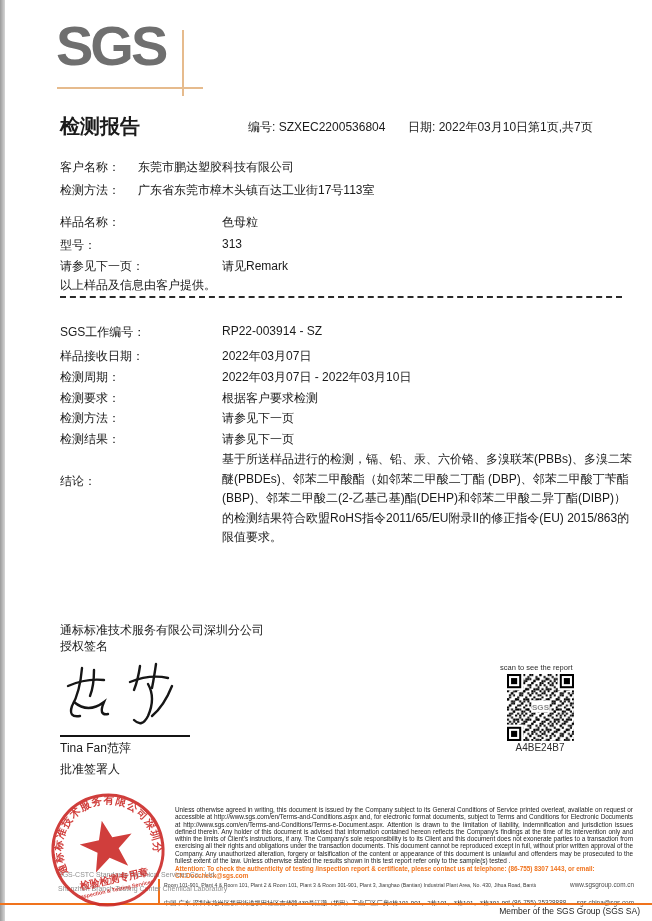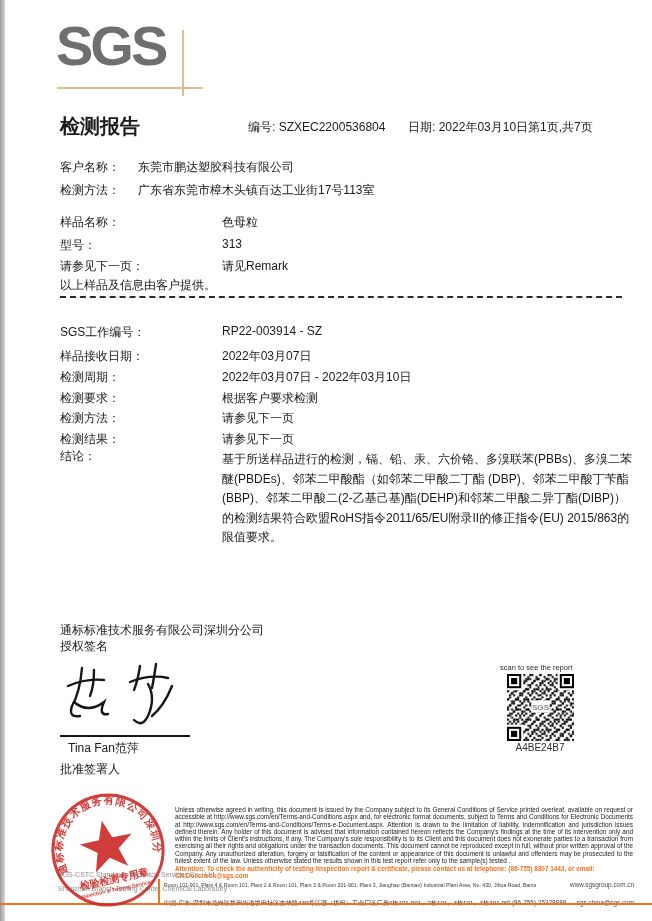--- a/index.html
+++ b/index.html
@@ -34,21 +34,21 @@
     border-top:2px dashed #2a2a2a; }
 
   .conclusion-text { left:222px; top:450px; width:410px; font-size:12px;
     line-height:19.5px; white-space:normal; }
 
   
   .sig-company { left:60px; top:622px; font-size:12px; }
   .sig-auth    { left:60px; top:638px; font-size:12px;text-align:right; }
   .sig-svg     { left:60px; top:658px; }
   .sig-line    { left:60px; top:735px; width:130px; height:2px; background:#141414; }
-  .sig-name    { left:68px; top:740px; font-size:12px; }
+  .sig-name    { left:60px; top:740px; font-size:12px; }
   .sig-role    { left:60px; top:761px; font-size:12px; }
 
   
   .qr-caption { left:500px; top:663px; width:80px; font-size:7.5px; color:#2e2e2e; }
   .qr-svg     { left:507px; top:674px; }
   .qr-code    { left:500px; top:742px; width:80px; font-size:10px; text-align:center; color:#2e2e2e; }
 
   
   .stamp-svg { left:48px; top:790px; transform:rotate(-12deg); opacity:.9; z-index:3; }
   .f-gray1 { left:58px; top:871px; font-size:7px; color:#8f8f8f; z-index:1; }
@@ -112,21 +112,21 @@
   <div class="abs val val-wide" style="top:348px">2022年03月07日</div>
   <div class="abs lbl" style="top:369px">检测周期：</div>
   <div class="abs val val-wide" style="top:369px">2022年03月07日 - 2022年03月10日</div>
   <div class="abs lbl" style="top:390px">检测要求：</div>
   <div class="abs val val-wide" style="top:390px">根据客户要求检测</div>
   <div class="abs lbl" style="top:410px">检测方法：</div>
   <div class="abs val val-wide" style="top:410px">请参见下一页</div>
   <div class="abs lbl" style="top:431px">检测结果：</div>
   <div class="abs val val-wide" style="top:431px">请参见下一页</div>
 
-  <div class="abs lbl" style="top:448px">结论：</div>
+  <div class="abs lbl" style="top:473px">结论：</div>
   <div class="abs conclusion-text">基于所送样品进行的检测，镉、铅、汞、六价铬、多溴联苯(PBBs)、多溴二苯醚(PBDEs)、邻苯二甲酸酯（如邻苯二甲酸二丁酯 (DBP)、邻苯二甲酸丁苄酯(BBP)、邻苯二甲酸二(2-乙基己基)酯(DEHP)和邻苯二甲酸二异丁酯(DIBP)）的检测结果符合欧盟RoHS指令2011/65/EU附录II的修正指令(EU) 2015/863的限值要求。</div>
 
   <div class="abs sig-company">通标标准技术服务有限公司深圳分公司</div>
   <div class="abs sig-auth">授权签名</div>
   <svg class="abs sig-svg" width="150" height="76" viewBox="0 0 150 76">
     <g fill="none" stroke="#161616" stroke-width="2.4" stroke-linecap="round">
       <path d="M8,28 Q26,20 44,22"></path>
       <path d="M22,10 Q20,34 12,48 Q8,60 20,58"></path>
       <path d="M34,12 Q34,28 30,38"></path>
       <path d="M14,44 Q28,56 44,44 Q38,58 48,56"></path>
@@ -210,13 +210,14 @@
   </div>
   <div class="abs addr-row addr-row2">
     <span class="addr-cn">中国·广东·深圳市龙岗区坂田街道坂田社区吉华路430号江灏（坂田）工业厂区厂房4栋101-901、2栋101、3栋101、3栋301-901 邮编:518129</span>
     <span class="addr-right">
       <span class="addr-tel">t (86-755) 25328888</span>
       <span class="addr-mail">sgs.china@sgs.com</span>
     </span>
   </div>
 
   <div class="abs orange-rule"></div>
+  <div class="abs member">Member of the SGS Group (SGS SA)</div>
 </div>
 
 </body></html>

